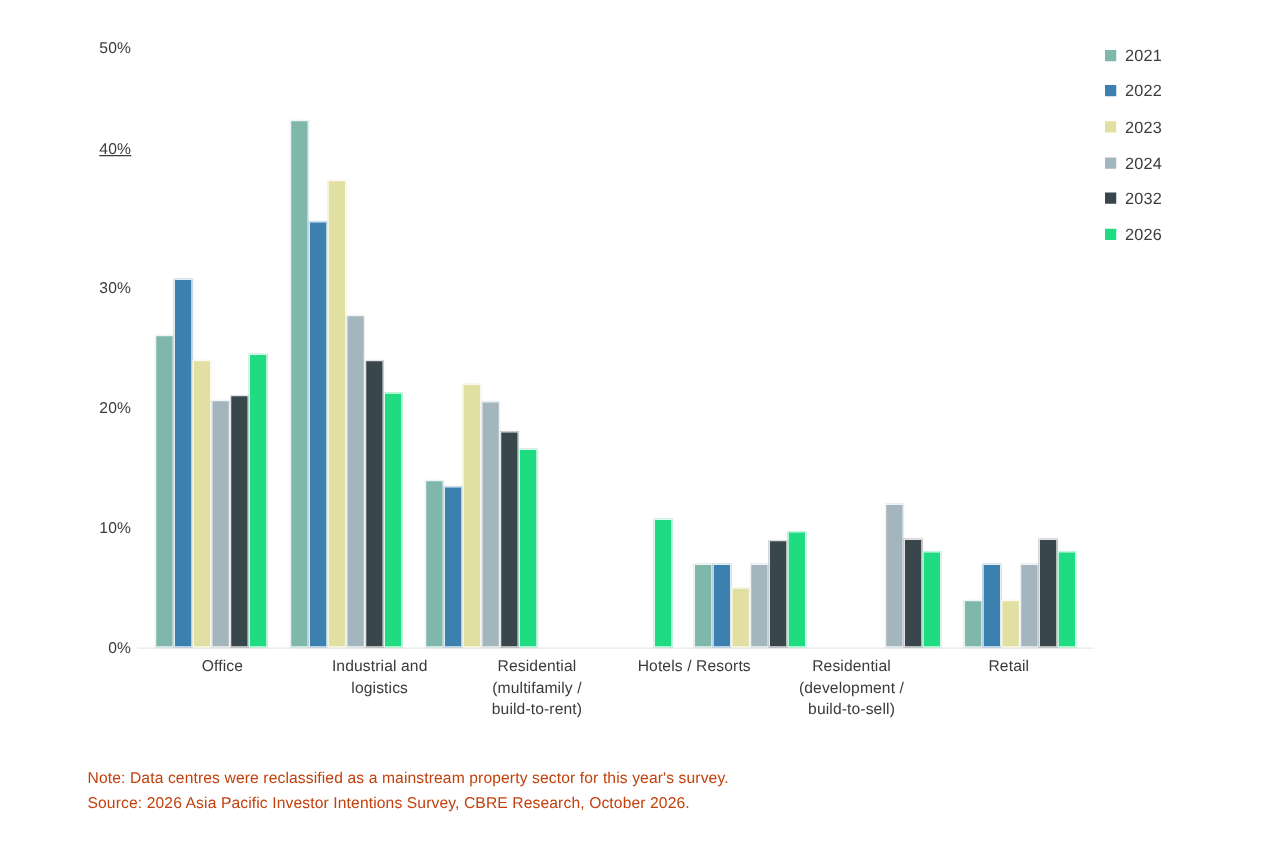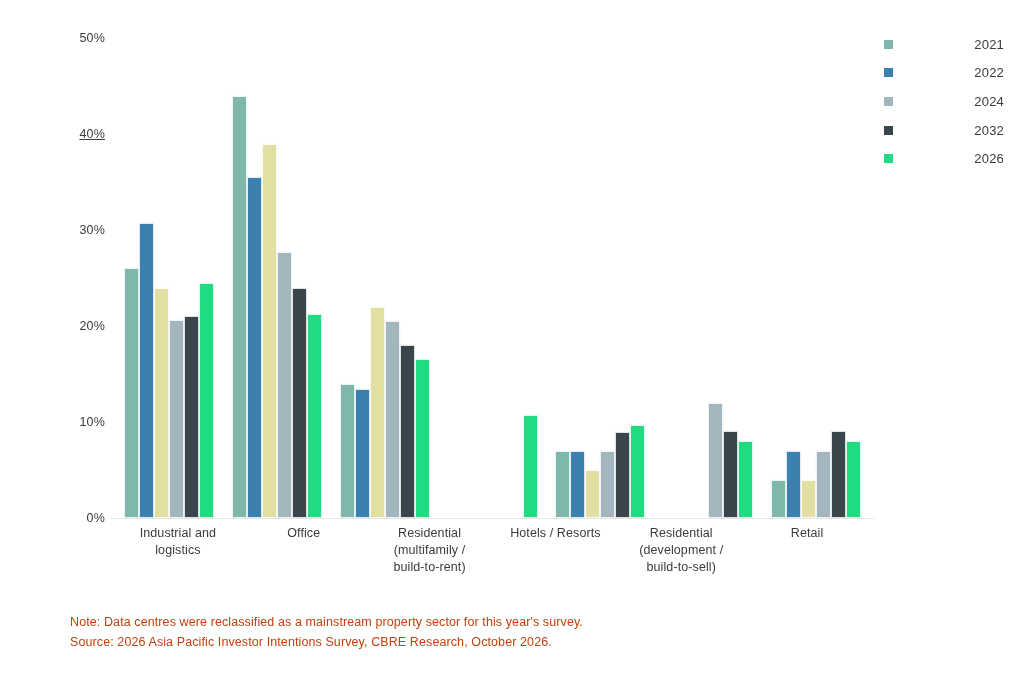--- a/index.html
+++ b/index.html
@@ -27,21 +27,20 @@
   #legend {
     position: absolute;
     left: 884px;
     top: 30px;
     width: 120px;
   }
   .legend-item {
     display: flex;
     align-items: center;
     height: 28.6px;
-    justify-content: space-between;
   }
   .legend-swatch {
     width: 9px;
     height: 9px;
     flex: 0 0 9px;
     margin-right: 7px;
   }
   .legend-label {
     font-size: 13px;
     color: #3b3b3b;
@@ -152,21 +151,21 @@
 </head>
 <body>
 
 <div id="chart-root">
 
   <div id="y-axis">
       <div class="y-tick" style="top: 480px;">0%</div>
       <div class="y-tick" style="top: 384px;">10%</div>
       <div class="y-tick" style="top: 288px;">20%</div>
       <div class="y-tick" style="top: 192px;">30%</div>
-      <div class="y-tick" style="top: 96px; text-decoration: underline;">40%</div>
+      <div class="y-tick" style="top: 81px; text-decoration: underline;">40%</div>
       <div class="y-tick" style="top: 0px;">50%</div>
     </div>
 
   <div id="baseline"></div>
 
   <div id="plot">
     <div id="bars-layer">
         <div class="bar-group">
           <div class="bar-slot">
             <div class="bar" style="height: 52%; background: rgb(127, 184, 171);"></div>
@@ -289,25 +288,25 @@
           </div>
           <div class="bar-slot">
             <div class="bar" style="height: 16%; background: rgb(31, 219, 130);"></div>
           </div>
         </div>
       </div>
   </div>
 
   <div id="x-axis">
       <div class="x-label">
+        <div>Office</div>
+      </div>
+      <div class="x-label">
         <div>Industrial and</div>
         <div>logistics</div>
-      </div>
-      <div class="x-label">
-        <div>Office</div>
       </div>
       <div class="x-label">
         <div>Residential</div>
         <div>(multifamily /</div>
         <div>build-to-rent)</div>
       </div>
       <div class="x-label">
         <div>Hotels / Resorts</div>
       </div>
       <div class="x-label">
@@ -321,20 +320,24 @@
     </div>
 
   <div id="legend">
       <div class="legend-item">
         <span class="legend-swatch" style="background: rgb(127, 184, 171);"></span>
         <span class="legend-label">2021</span>
       </div>
       <div class="legend-item">
         <span class="legend-swatch" style="background: rgb(60, 128, 176);"></span>
         <span class="legend-label">2022</span>
+      </div>
+      <div class="legend-item">
+        <span class="legend-swatch" style="background: rgb(226, 223, 163);"></span>
+        <span class="legend-label">2023</span>
       </div>
       <div class="legend-item">
         <span class="legend-swatch" style="background: rgb(164, 182, 189);"></span>
         <span class="legend-label">2024</span>
       </div>
       <div class="legend-item">
         <span class="legend-swatch" style="background: rgb(57, 71, 76);"></span>
         <span class="legend-label">2032</span>
       </div>
       <div class="legend-item">

